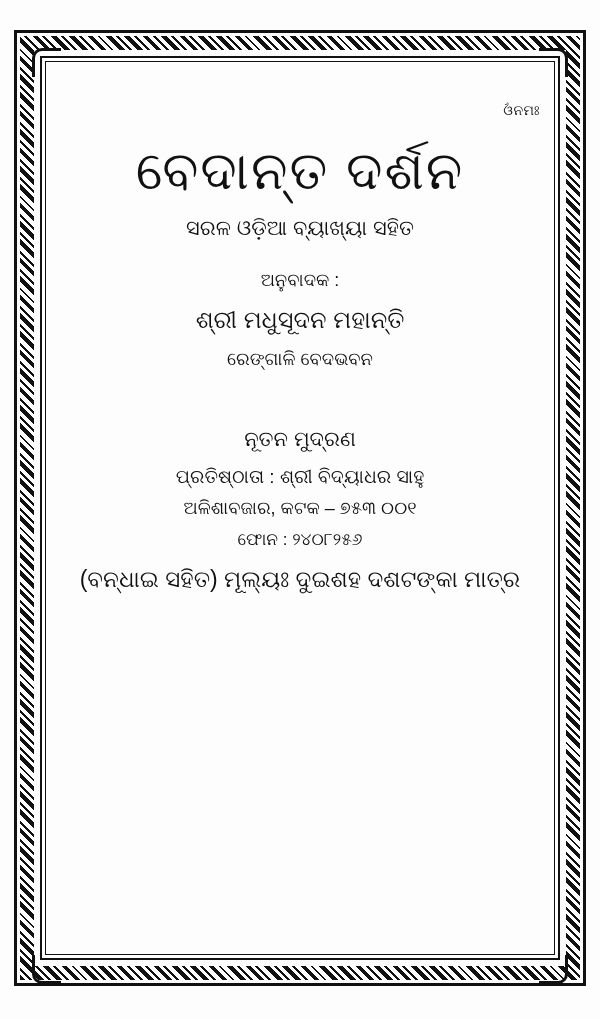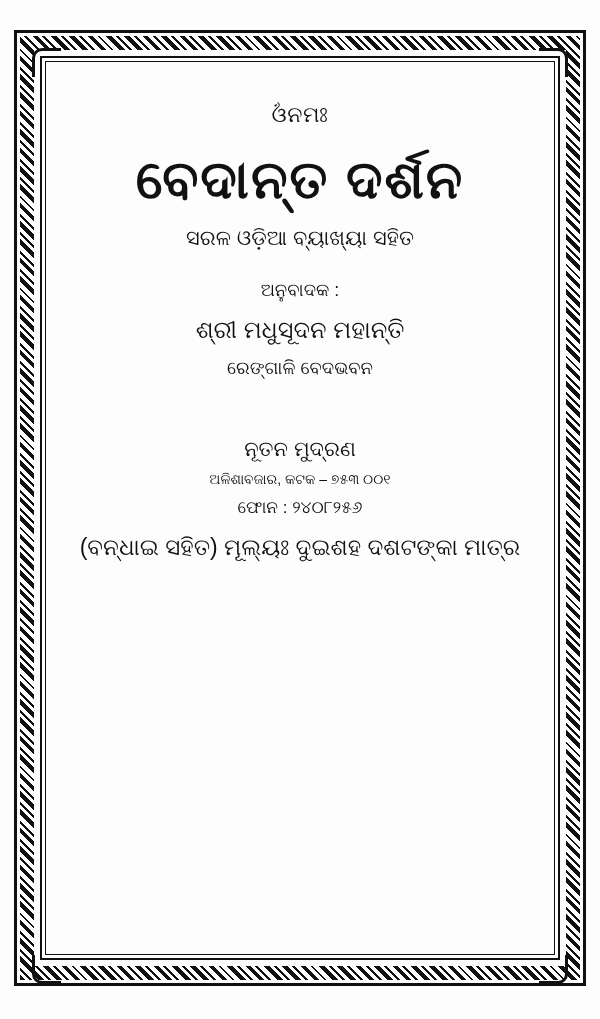--- a/index.html
+++ b/index.html
@@ -86,29 +86,30 @@
     position: absolute;
     left: 60px;
     top: 80px;
     width: 480px;
     height: 856px;
     text-align: center;
     box-sizing: border-box;
   }
 
   .invocation {
-    font-size: 22px;
+    font-size: 14px;
     letter-spacing: 0.5px;
     margin-top: 22px;
     line-height: 1.2;
+    text-align: right;
   }
 
   .main-title {
     font-size: 53px;
-    font-weight: bold;
+    font-weight: normal;
     letter-spacing: 2px;
     margin-top: 22px;
     line-height: 1.12;
     white-space: nowrap;
   }
 
   .author-line {
     font-size: 21px;
     margin-top: 26px;
     line-height: 1.2;
@@ -166,21 +167,21 @@
     line-height: 1.2;
   }
 
   .manager {
     font-size: 16px;
     margin-top: 10px;
     line-height: 1.2;
   }
 
   .address {
-    font-size: 14px;
+    font-size: 18px;
     margin-top: 10px;
     line-height: 1.2;
   }
 
   .phone {
     font-size: 17px;
     margin-top: 10px;
     line-height: 1.2;
   }
 
@@ -218,20 +219,21 @@
     <div class="translator-label">ଅନୁବାଦକ :</div>
 
     <div class="translator-name">ଶ୍ରୀ ମଧୁସୂଦନ ମହାନ୍ତି</div>
 
     <div class="translator-place">ରେଙ୍ଗାଳି ବେଦଭବନ</div>
 
     <div class="edition">ନୂତନ ମୁଦ୍ରଣ</div>
 
 
 
+    <div class="founder">ପ୍ରତିଷ୍ଠାତା : ଶ୍ରୀ ବିଦ୍ୟାଧର ସାହୁ</div>
 
 
     <div class="address">ଅଳିଶାବଜାର, କଟକ – ୭୫୩ ୦୦୧</div>
 
     <div class="phone">ଫୋନ : ୨୪୦୮୨୫୬</div>
 
     <div class="price">(ବନ୍ଧାଇ ସହିତ) ମୂଲ୍ୟଃ ଦୁଇଶହ ଦଶଟଙ୍କା ମାତ୍ର</div>
 
   </div>
 </div>

